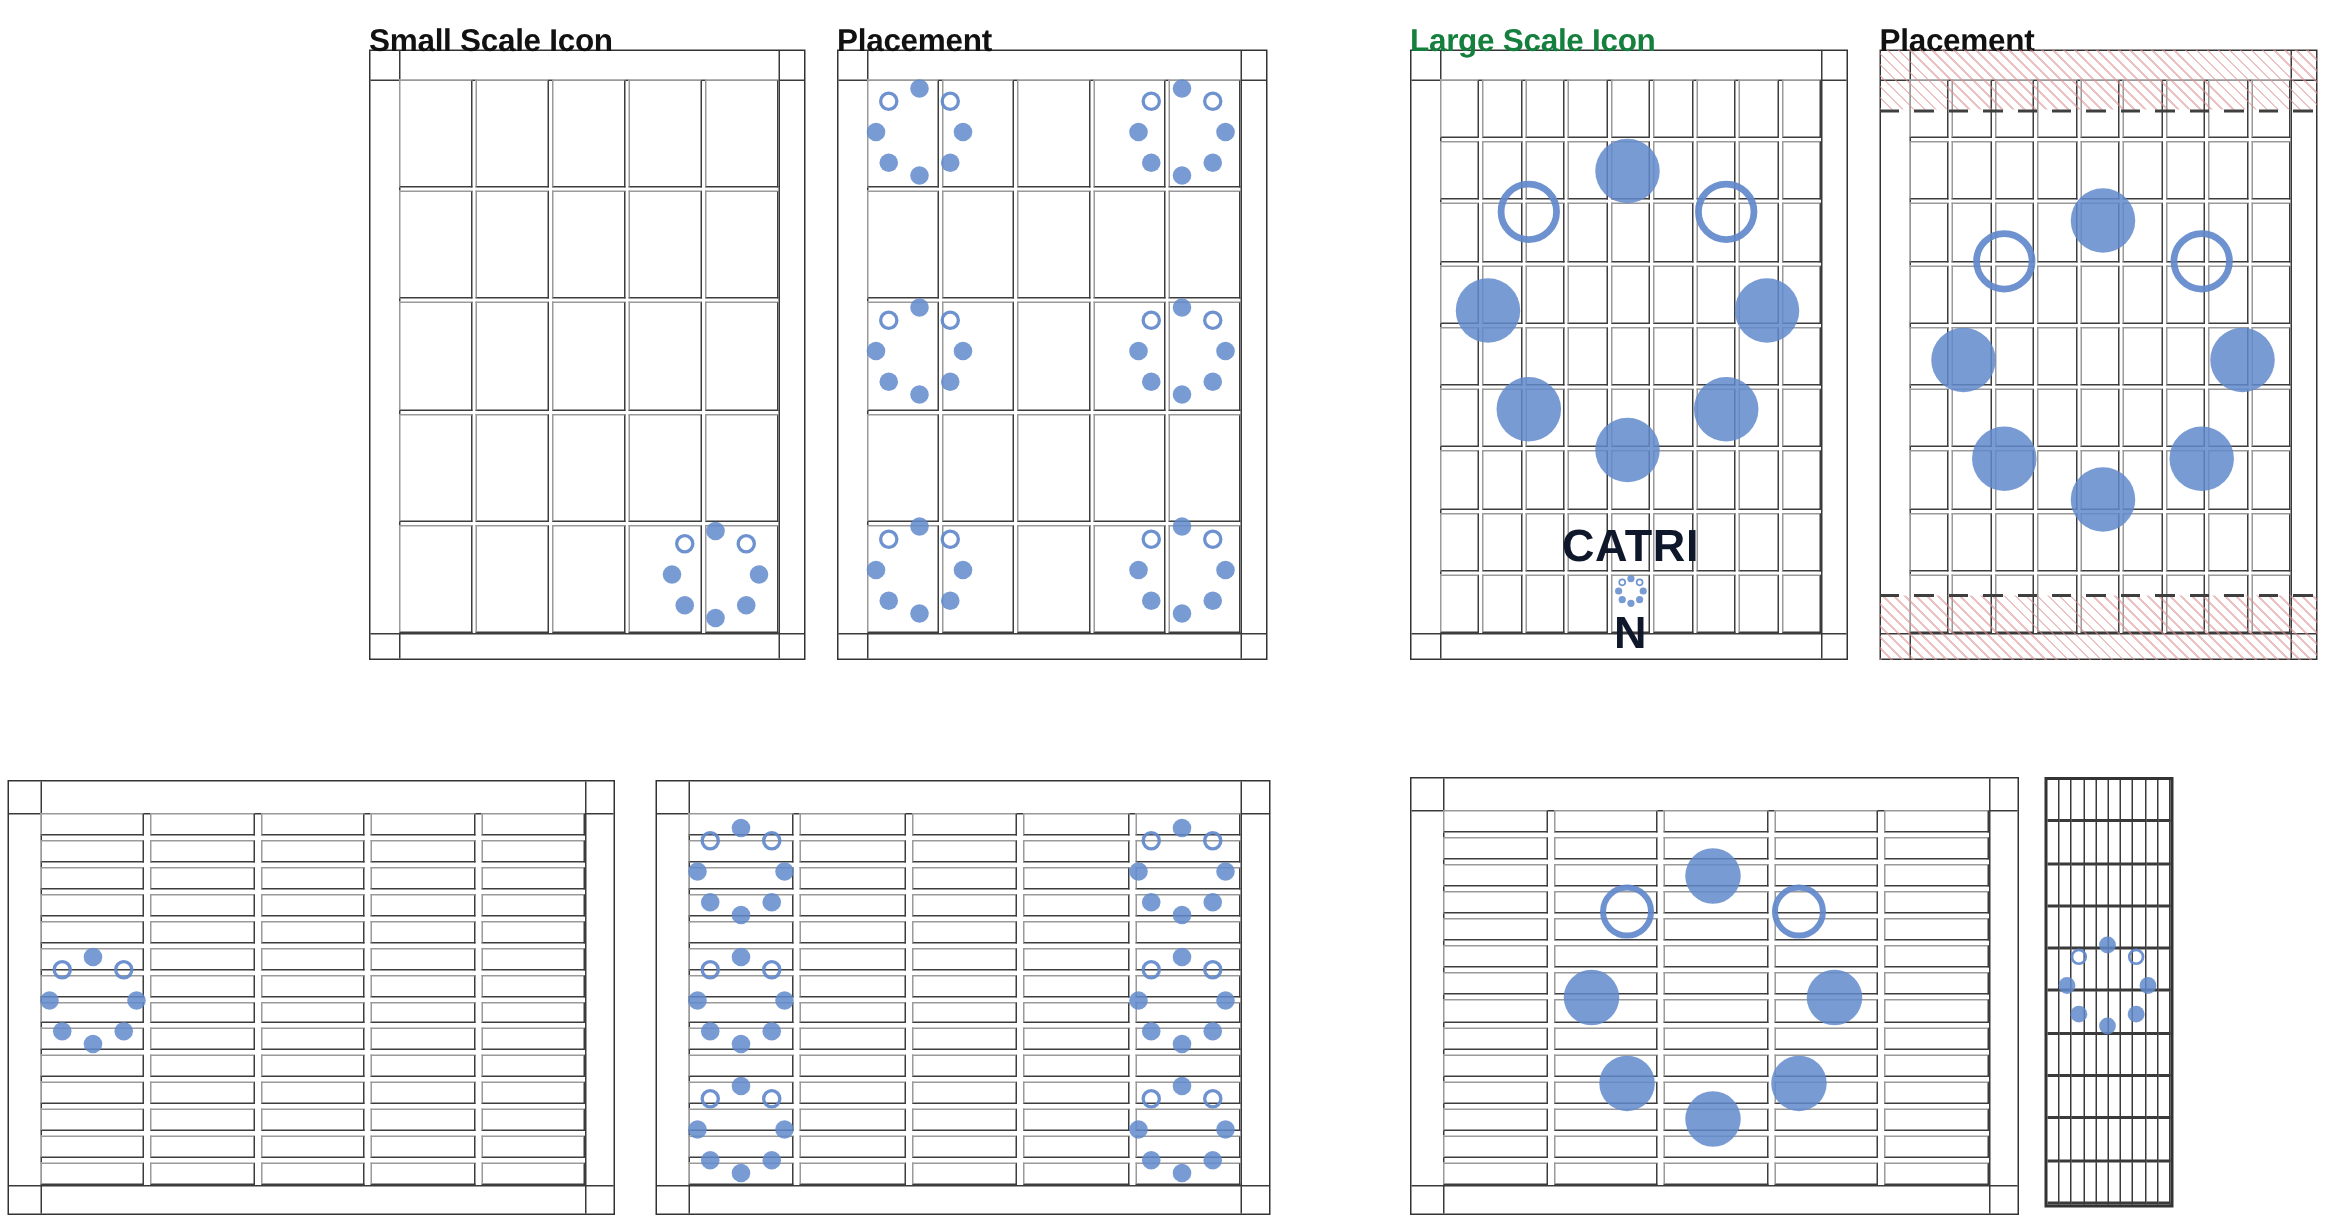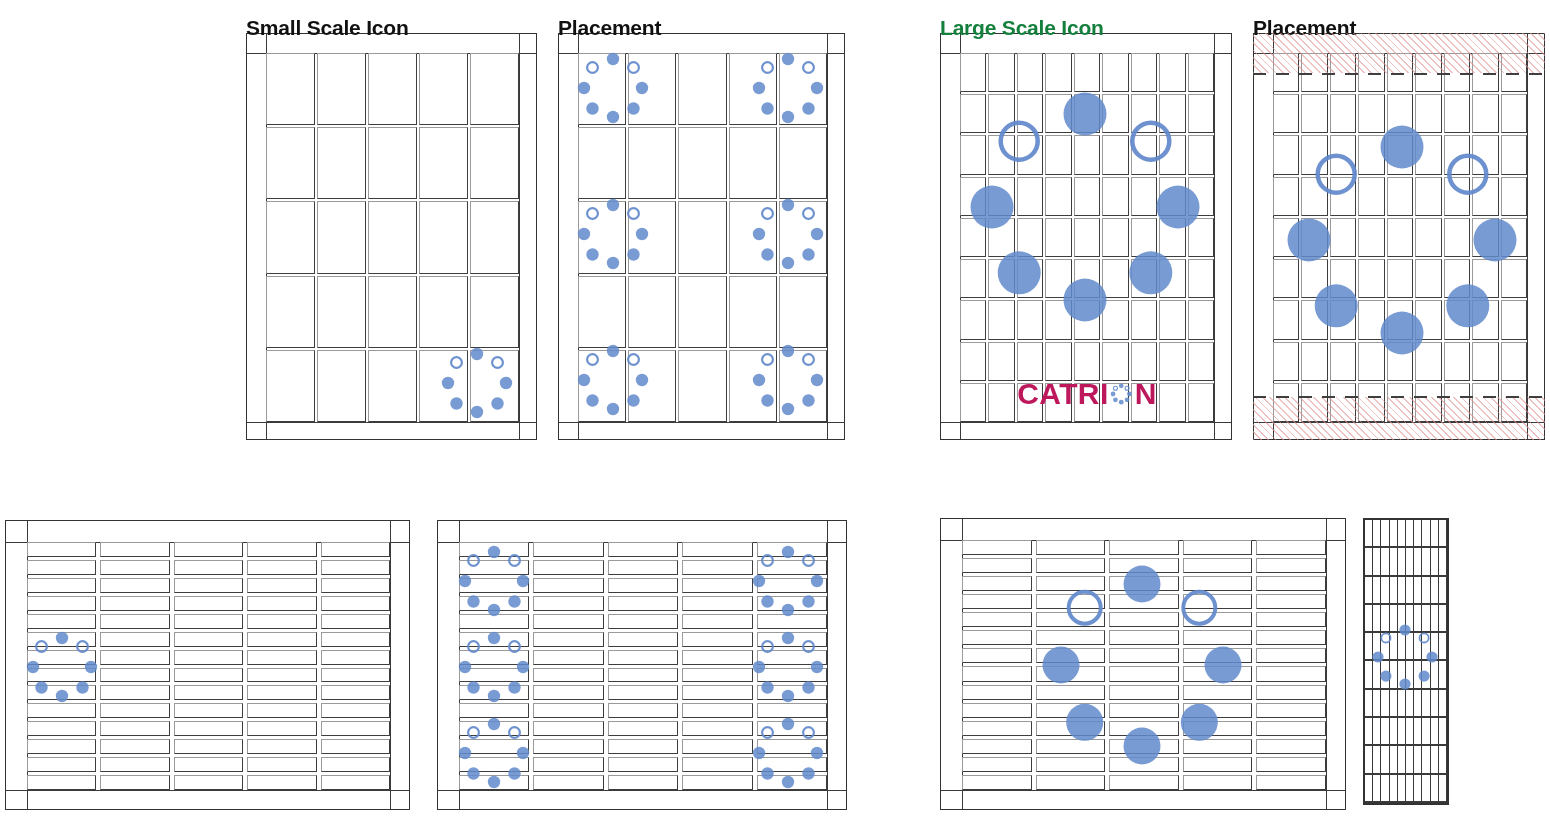--- a/index.html
+++ b/index.html
@@ -820,21 +820,21 @@
         <circle cx="1432.0" cy="657.0" r="5.6" fill="#6189CB" fill-opacity="0.85"></circle>
         <circle cx="1424.1" cy="676.1" r="5.6" fill="#6189CB" fill-opacity="0.85"></circle>
         <circle cx="1405.0" cy="684.0" r="5.6" fill="#6189CB" fill-opacity="0.85"></circle>
         <circle cx="1385.9" cy="676.1" r="5.6" fill="#6189CB" fill-opacity="0.85"></circle>
         <circle cx="1378.0" cy="657.0" r="5.6" fill="#6189CB" fill-opacity="0.85"></circle>
         <circle cx="1424.1" cy="637.9" r="4.6" fill="none" stroke="#6189CB" stroke-width="1.8" stroke-opacity="0.92"></circle>
         <circle cx="1385.9" cy="637.9" r="4.6" fill="none" stroke="#6189CB" stroke-width="1.8" stroke-opacity="0.92"></circle>
       </g>
     </svg>
 
-  <div class="logo" id="logo" style="color: #be185d; left: 1087px; top: 394px;">
+  <div class="logo" id="logo" style="color: #0f172a; left: 1087px; top: 394px; flex-direction: column;">
     <span>CATRI</span>
     <span class="logo-mark" id="logoMark">
         <svg width="22" height="22" viewBox="-11 -11 22 22">
           <g>
             <circle cx="0.0" cy="-8.2" r="2.4" fill="#6189CB" fill-opacity="0.85"></circle>
             <circle cx="8.2" cy="-0.0" r="2.4" fill="#6189CB" fill-opacity="0.85"></circle>
             <circle cx="5.8" cy="5.8" r="2.4" fill="#6189CB" fill-opacity="0.85"></circle>
             <circle cx="0.0" cy="8.2" r="2.4" fill="#6189CB" fill-opacity="0.85"></circle>
             <circle cx="-5.8" cy="5.8" r="2.4" fill="#6189CB" fill-opacity="0.85"></circle>
             <circle cx="-8.2" cy="0.0" r="2.4" fill="#6189CB" fill-opacity="0.85"></circle>

